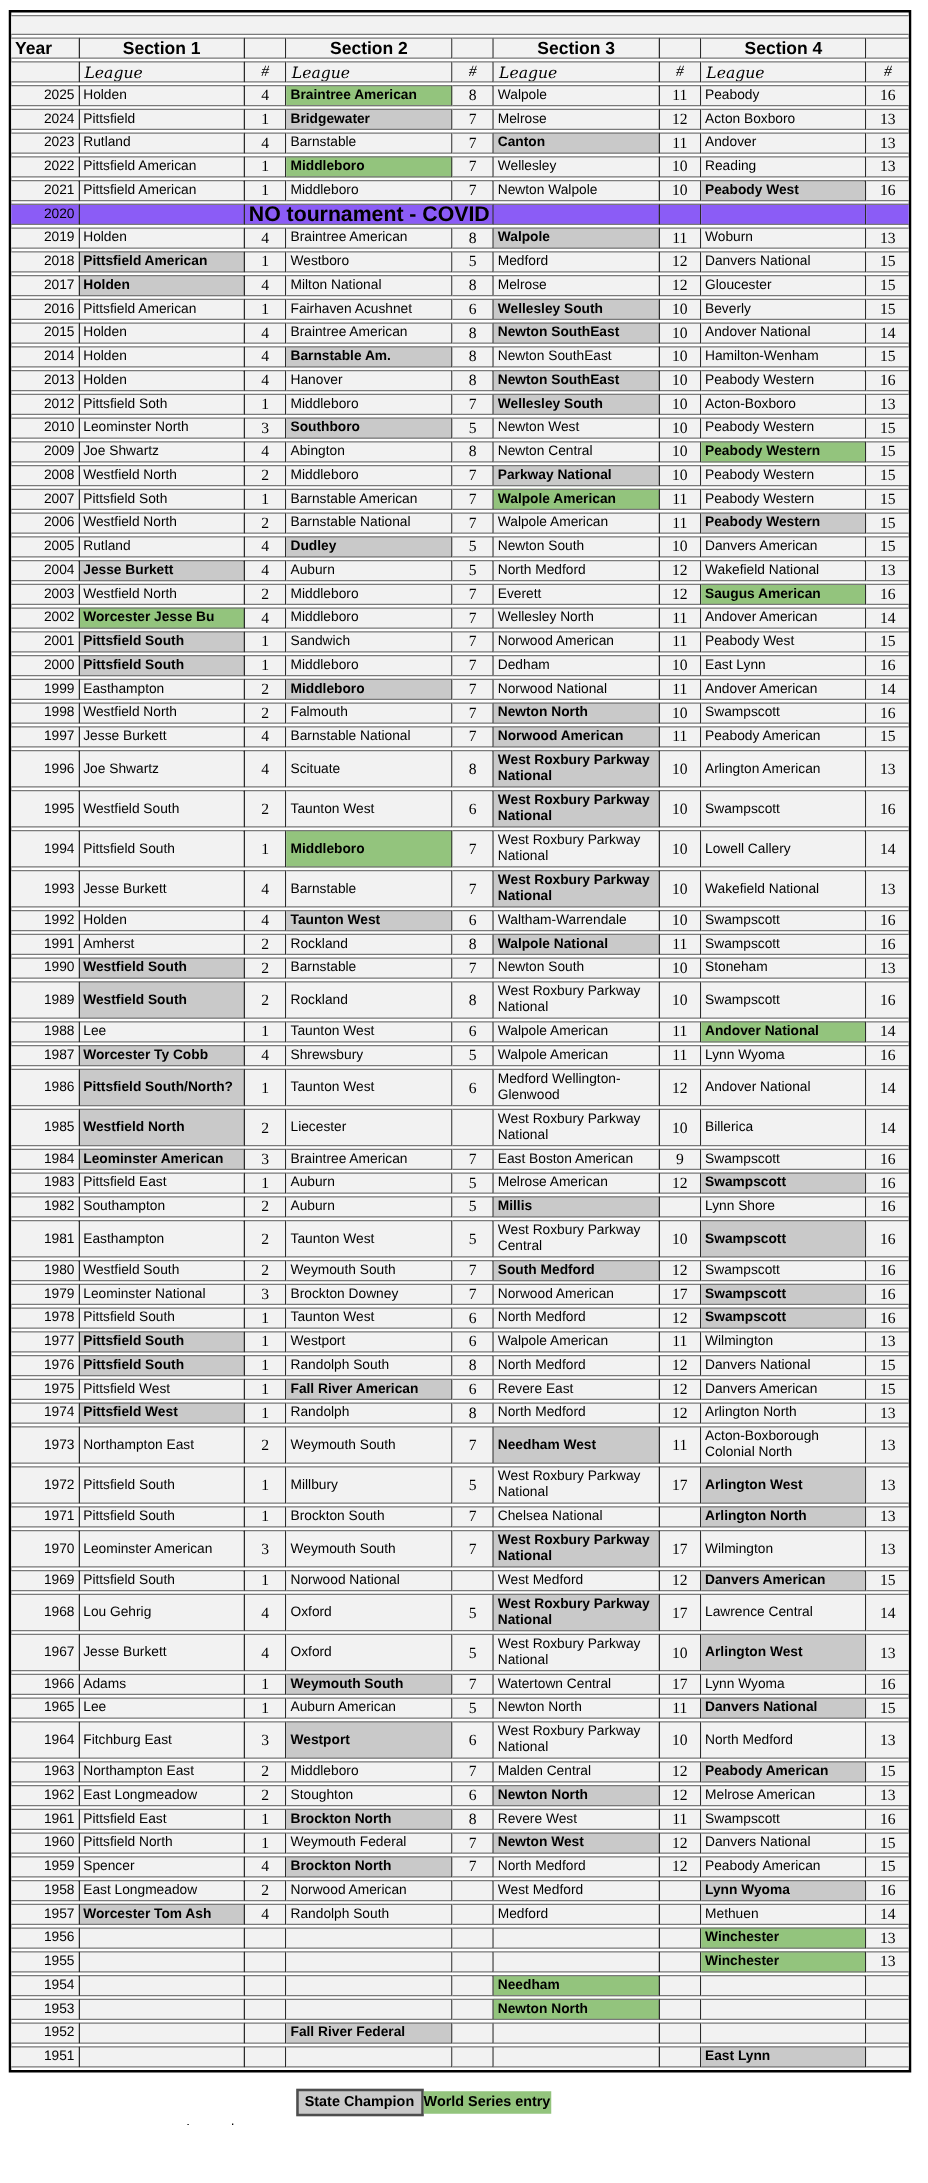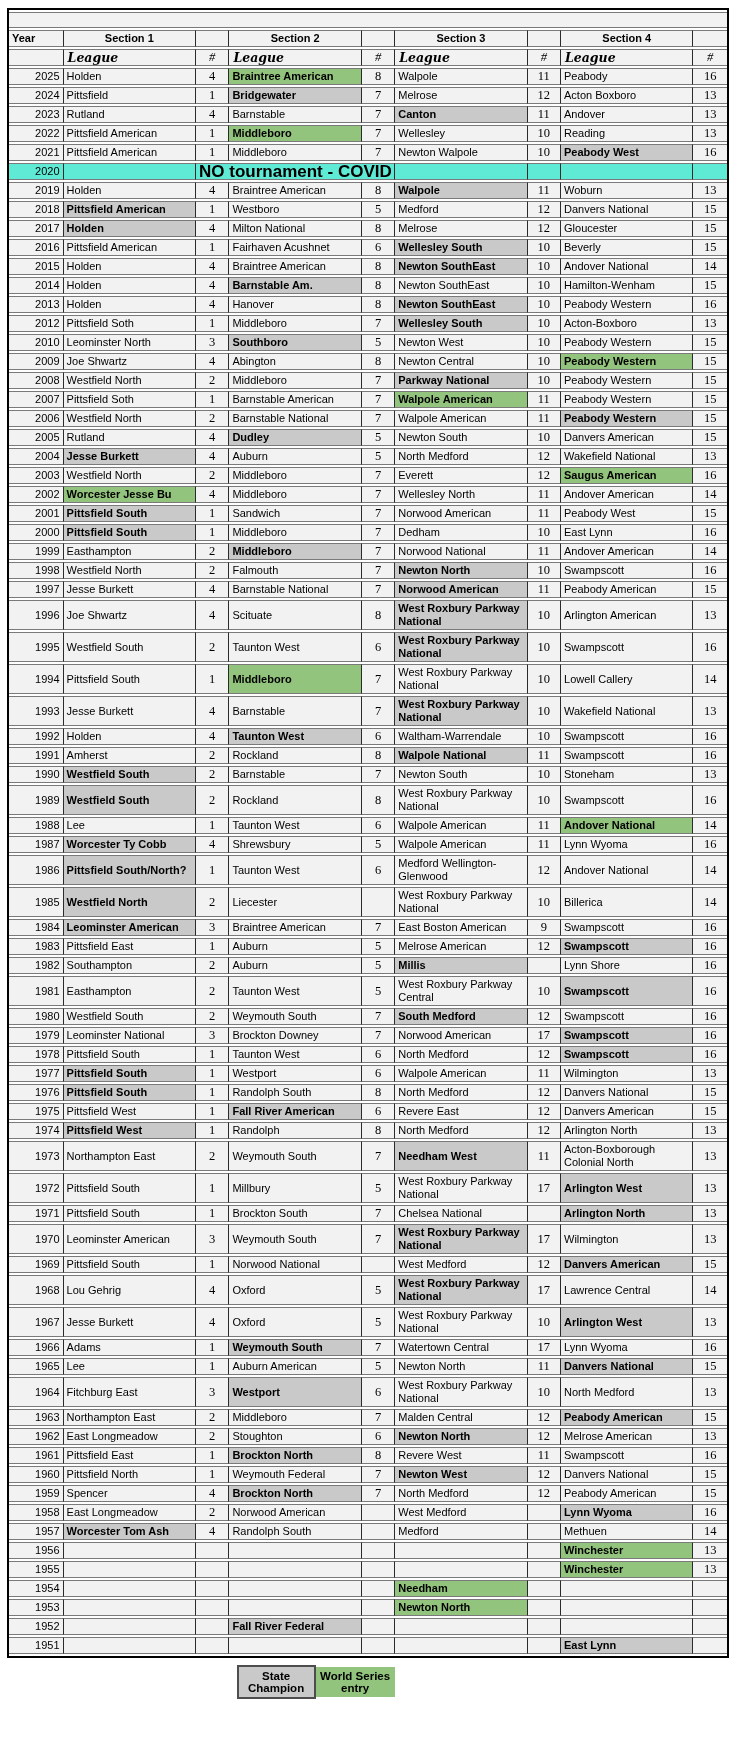--- a/index.html
+++ b/index.html
@@ -9,33 +9,33 @@
                   table-layout:fixed; width:722px; background:#fff; }
   td { background:#f2f2f2; border-top:1px solid #7a7a7a; border-bottom:1px solid #7a7a7a;
        border-right:1px solid #2b2b2b; vertical-align:middle; overflow:hidden;
        font-size:11px; line-height:13px; padding:1px 3px; }
   td:last-child { border-right:none; }
   td.yearcol { text-align:right; padding-right:3px; }
   td.leaguecol { text-align:left; overflow-wrap:break-word; }
   td.numcol { text-align:center; font-family:"Liberation Serif", serif;
               font-size:12.5px; padding:1px 1px; }
   tr.spacer td { height:12px; }
-  tr.h-sec td { font-weight:bold; text-align:center; font-size:11px; }
+  tr.h-sec td { font-weight:bold; text-align:center; font-size:14px; }
   tr.h-sec td.year-h { text-align:left; padding-left:3px; }
   tr.h-col td.league-h { font-family:"DejaVu Serif", serif; font-style:italic;
-                         font-weight:bold; font-size:12.5px; text-align:left; padding-left:4px; }
+                         font-weight:normal; font-size:12.5px; text-align:left; padding-left:4px; }
   tr.h-col td.num-h { font-family:"Liberation Serif", serif; font-style:italic;
                       font-size:12.5px; text-align:center; }
   td.sc { background:var(--sc,#c9c9c9); font-weight:bold; }
   td.ws { background:var(--ws,#93c47d); font-weight:bold; }
-  tr.covid-row td { background:#5eead4; }
+  tr.covid-row td { background:#8b5cf6; }
   td.covid-note { text-align:center; font-weight:bold; font-size:17px; white-space:nowrap; }
   .legend { display:flex; align-items:center; margin-top:12px; font-size:11.5px; height:24px; }
   .legend-label { margin-left:142px;margin-top:44px; }
-  .box { display:inline-block; width:79px; text-align:center; padding:3px 0;
+  .box { display:inline-block; width:102px; text-align:center; padding:3px 0;
          font-weight:bold; font-size:11.5px; box-sizing:border-box; }
   .box.sc-box { background:var(--sc,#c9c9c9); border:2px solid #4d4d4d; margin-left:46px; }
   .box.ws-box { background:var(--ws,#93c47d); }
 </style>
 </head>
 <body>
 
 <div class="page">
   <table class="results">
     <colgroup>

